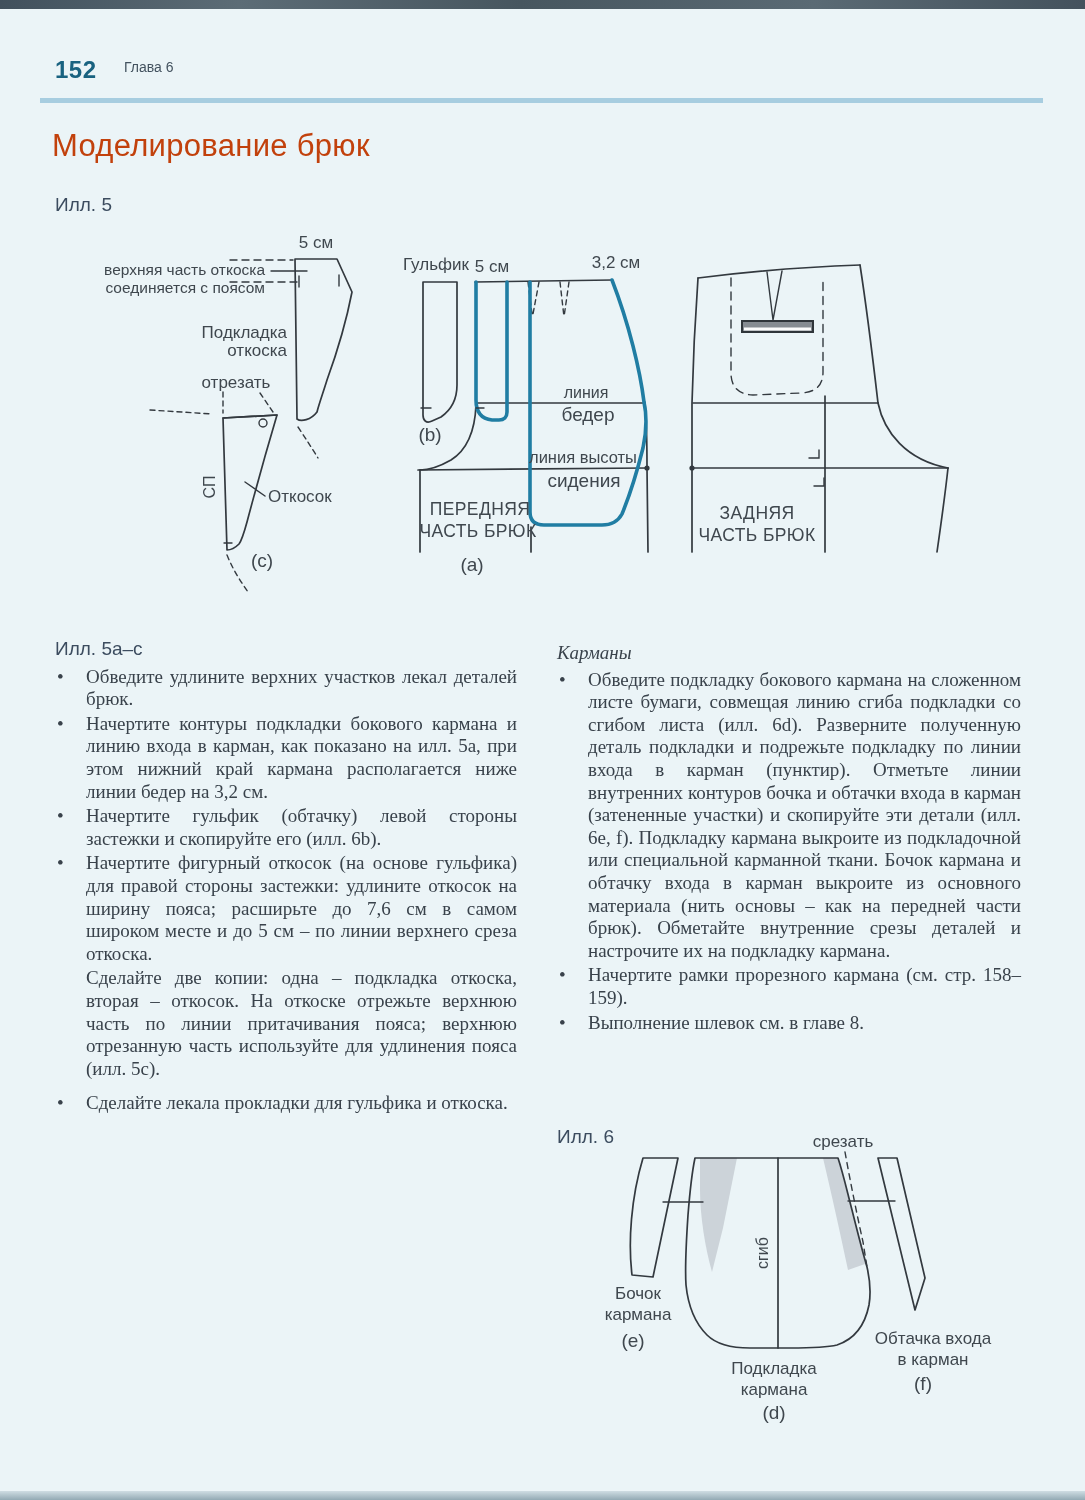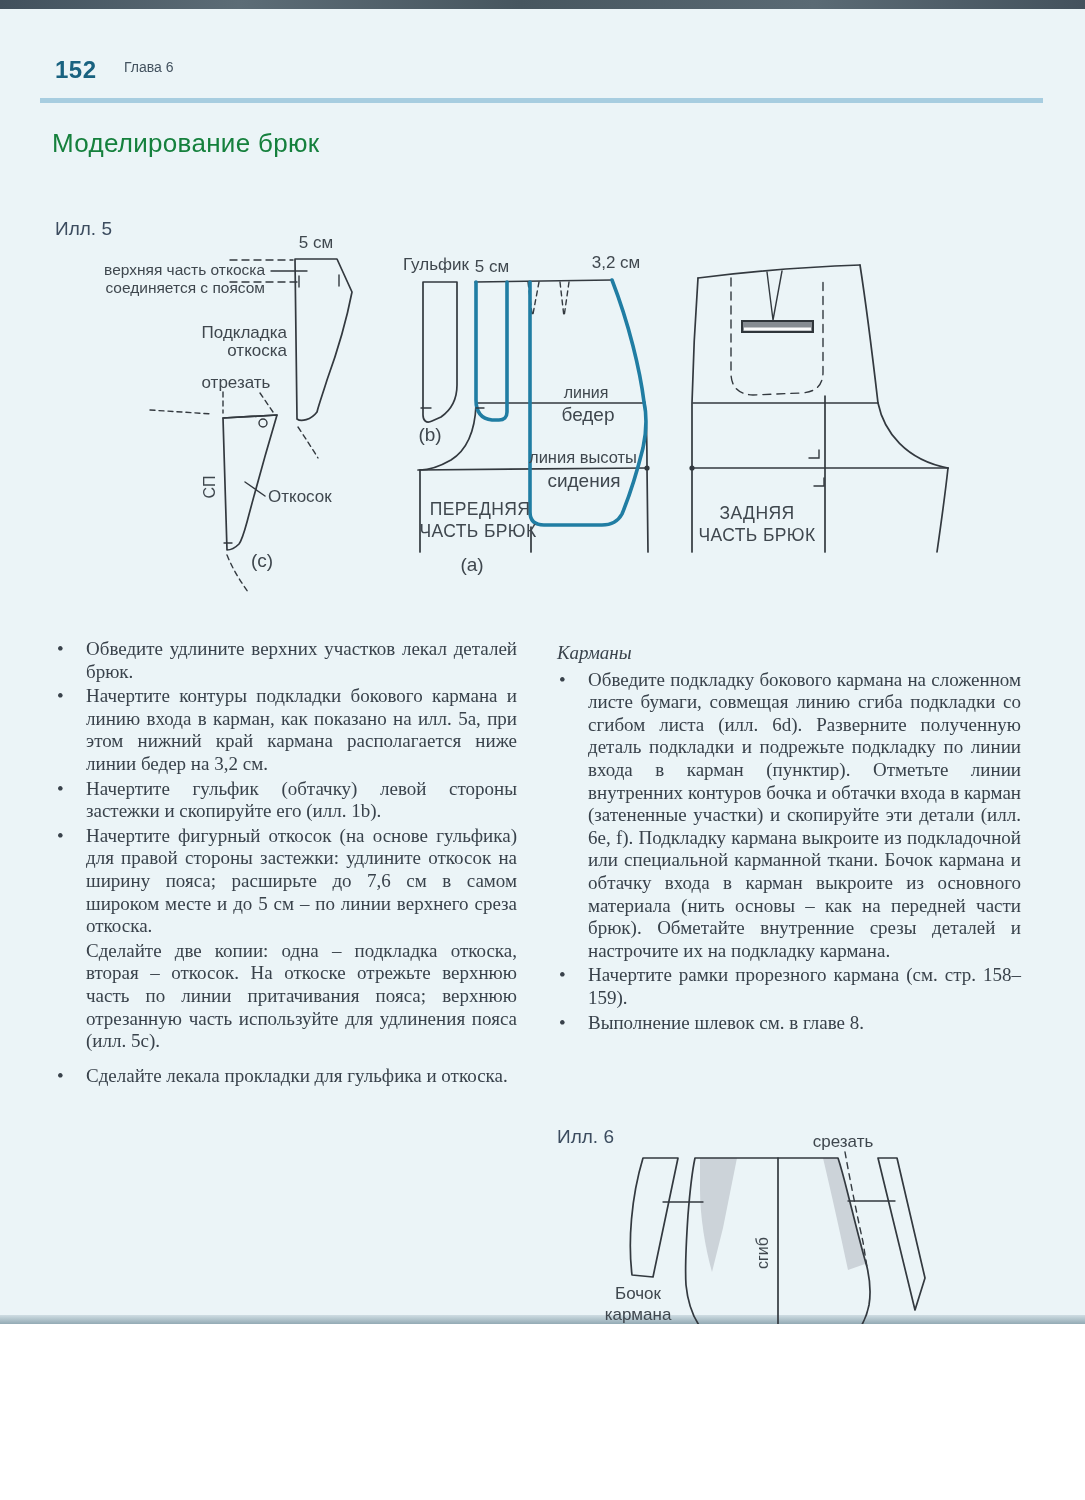--- a/index.html
+++ b/index.html
@@ -1,18 +1,18 @@
 <!DOCTYPE html>
 <html lang="ru"><head>
 <meta charset="utf-8">
 <style>
   html,body{margin:0;padding:0;}
   .page{
     position:relative;
-    width:1085px;height:1324px;
+    width:1085px;height:1500px;
     background:#ebf4f7;
     overflow:hidden;
     font-family:"Liberation Sans",sans-serif;
   }
   .scan-edge-top{
     position:absolute;left:0;top:0;width:1085px;height:9px;
     background:linear-gradient(90deg,#41505c,#5c6c76 22%,#47565f 48%,#5a6a74 75%,#44525d);
   }
   .scan-edge-bottom{
     position:absolute;left:0;bottom:0;width:1085px;height:9px;
@@ -25,27 +25,27 @@
   .chapter{
     position:absolute;left:124px;top:59px;
     font-size:14px;color:#43525f;
   }
   .header-rule{
     position:absolute;left:40px;top:98px;width:1003px;height:5px;
     background:#a7cde0;
   }
   .page-title{
     position:absolute;left:52px;top:128px;
-    font-size:26px;color:#15803d;letter-spacing:.3px;
+    font-size:31px;color:#c2410c;letter-spacing:.3px;
   }
   .fig-label{
     position:absolute;
     font-size:19px;color:#3c4c5f;
   }
-  .fig5-label{left:55px;top:194px;margin-top:24px;}
+  .fig5-label{left:55px;top:194px;}
   .fig6-label{left:557px;top:1126px;}
   .diagram{position:absolute;}
   svg text{font-family:"Liberation Sans",sans-serif;fill:#3f474e;}
   .t15{font-size:15.5px;}
   .t16{font-size:16px;}
   .t165{font-size:16.5px;}
   .t17{font-size:17px;}
   .t175{font-size:17.5px;letter-spacing:.4px;}
   .t19{font-size:19px;}
   .ln{stroke:#33393f;stroke-width:1.7;fill:none;stroke-linecap:round;stroke-linejoin:round;}
@@ -164,31 +164,32 @@
       <path class="ln" d="M805,35 C812,80 818,130 823,173 C829,202 851,230 893,238"></path>
       <path class="ln" d="M637,238 H893"></path>
       <circle cx="637" cy="238" r="2.6" fill="#33393f"></circle>
       <path class="ln" d="M893,238 C890,266 886,294 882,322"></path>
       <text class="t175" text-anchor="middle" x="702" y="289">ЗАДНЯЯ</text>
       <text class="t175" text-anchor="middle" x="702" y="311">ЧАСТЬ БРЮК</text>
     </g>
   </svg>
 
   <div class="col col-left">
+    <div class="col-heading">Илл. 5a–c</div>
     <div class="bullet">
       <span class="dot">•</span>
       <span class="txt">Обведите удлините верхних участков лекал деталей брюк.</span>
     </div>
     <div class="bullet">
       <span class="dot">•</span>
       <span class="txt">Начертите контуры подкладки бокового кармана и линию входа в карман, как показано на илл. 5a, при этом нижний край кармана располагается ниже линии бедер на 3,2 см.</span>
     </div>
     <div class="bullet">
       <span class="dot">•</span>
-      <span class="txt">Начертите гульфик (обтачку) левой стороны застежки и скопируйте его (илл. 1b).</span>
+      <span class="txt">Начертите гульфик (обтачку) левой стороны застежки и скопируйте его (илл. 6b).</span>
     </div>
     <div class="bullet">
       <span class="dot">•</span>
       <span class="txt">Начертите фигурный откосок (на основе гульфика) для правой стороны застежки: удлините откосок на ширину пояса; расширьте до 7,6 см в самом широком месте и до 5 см – по линии верхнего среза откоска.</span>
     </div>
     <div class="cont">Сделайте две копии: одна – подкладка откоска, вторая – откосок. На откоске отрежьте верхнюю часть по линии притачивания пояса; верхнюю отрезанную часть используйте для удлинения пояса (илл. 5c).</div>
     <div class="bullet">
       <span class="dot">•</span>
       <span class="txt">Сделайте лекала прокладки для гульфика и откоска.</span>
     </div>

